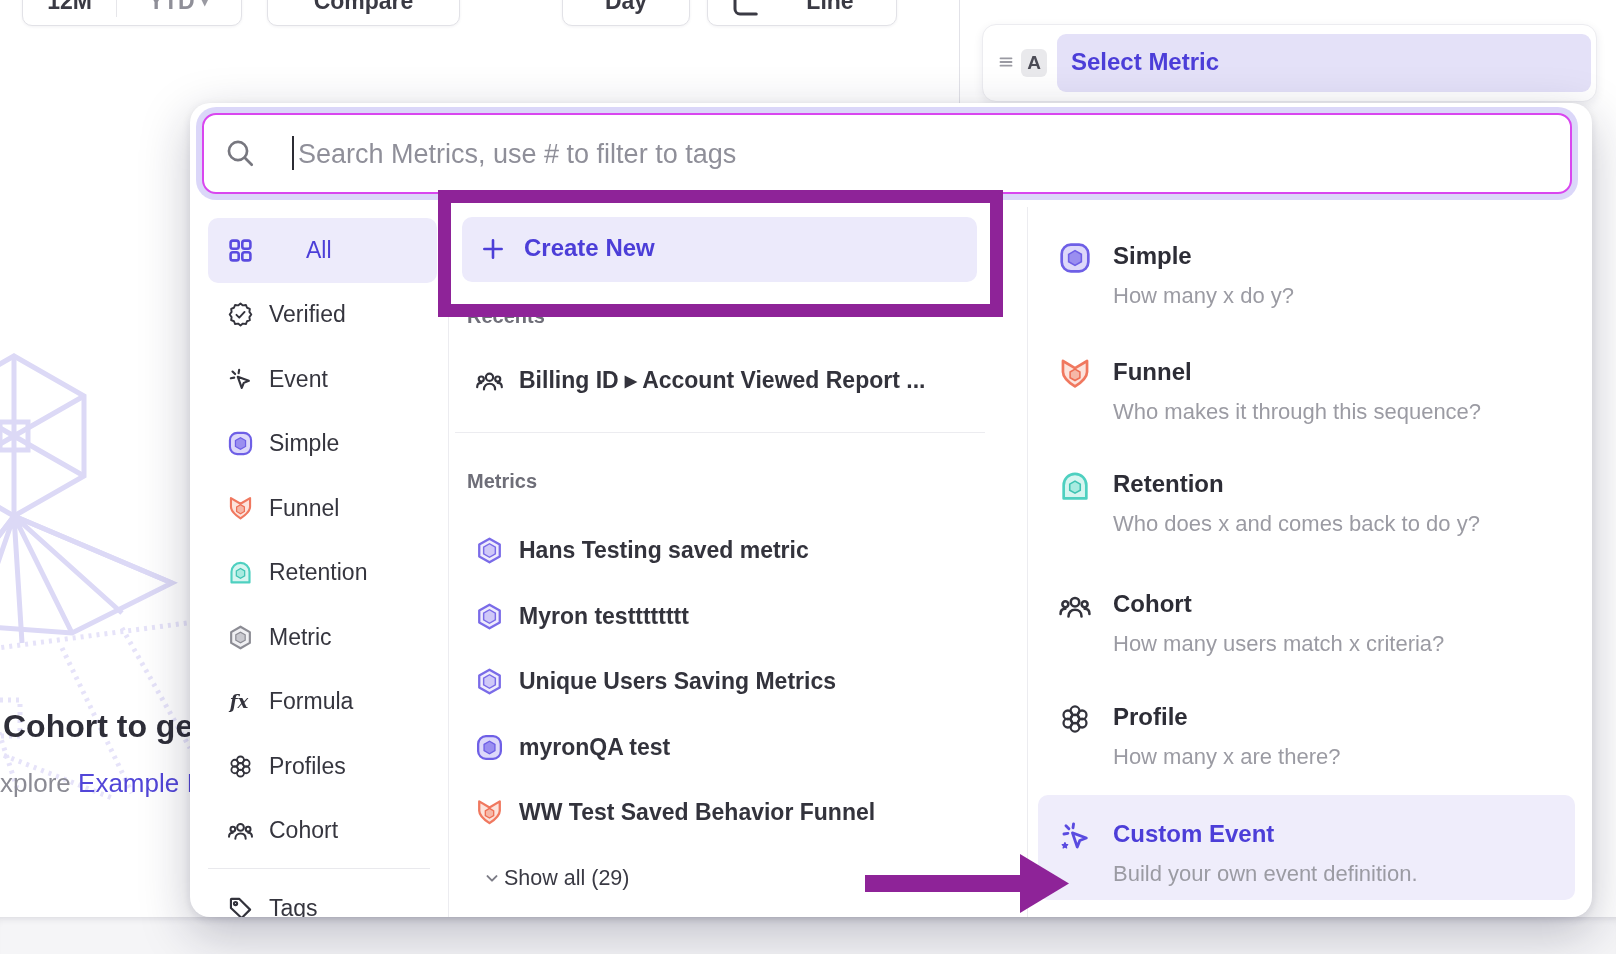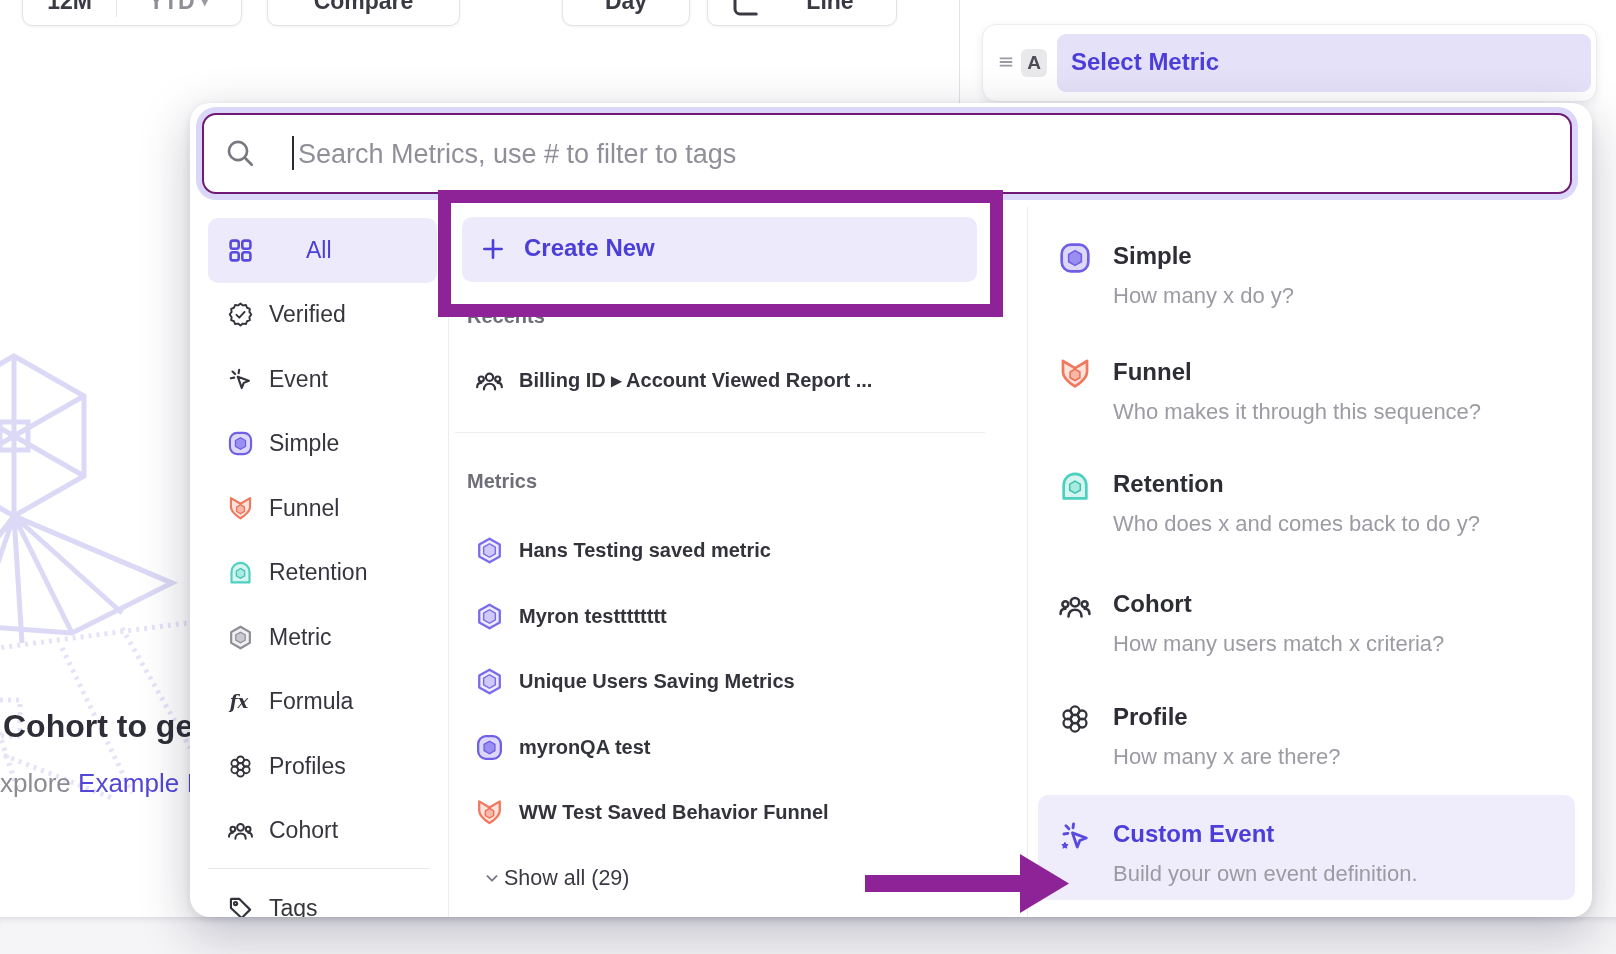--- a/index.html
+++ b/index.html
@@ -32,21 +32,21 @@
   .drag{position:absolute;left:12px;top:26px;width:22px;height:22px;color:#9a9aa2;}
   .abadge{position:absolute;left:38px;top:24px;width:26px;height:28px;background:#e9e9ec;border-radius:6px;
     text-align:center;line-height:28px;font-size:19px;font-weight:700;color:#4c4c56;}
   .smpill{position:absolute;left:74px;top:9px;right:5px;height:58px;background:#e4e1f8;border-radius:9px;}
   .smpill span{position:absolute;left:14px;top:14px;font-size:24px;font-weight:600;color:#4c3ed8;}
 
   
   .modal{position:absolute;left:190px;top:103px;width:1402px;height:814px;background:#fff;border-radius:20px;
     box-shadow:0 16px 50px rgba(25,25,55,.25), 0 2px 8px rgba(25,25,55,.10);z-index:10;overflow:hidden;}
   .col-divider{position:absolute;top:104px;bottom:0;width:1px;background:#ececf0;}
-  .search-wrap{position:absolute;left:12px;top:10px;right:20px;height:77px;border:2px solid #701a75;border-radius:14px;
+  .search-wrap{position:absolute;left:12px;top:10px;right:20px;height:77px;border:2px solid #d946ef;border-radius:14px;
     box-shadow:0 0 0 6px rgba(125,110,232,.28);background:#fff;}
   .search-wrap input{position:absolute;left:92px;top:0;right:10px;height:100%;border:none;outline:none;
     font-family:"Liberation Sans",sans-serif;font-size:27px;color:#33333c;background:transparent;}
   .search-wrap input::placeholder{color:#8f8f99;}
   .search-ic{position:absolute;left:20px;top:22px;width:32px;height:32px;color:#77777f;}
   .caret{position:absolute;left:88px;top:21px;width:2px;height:34px;background:#2c2c34;}
 
   
   .side-list{position:absolute;left:0;top:115px;width:258px;}
   .side-row{height:64.5px;margin:0 11px 0 18px;border-radius:10px;display:flex;align-items:center;padding-left:19px;gap:15px;box-sizing:border-box;}
@@ -57,21 +57,21 @@
   .side-row.sel .tx{color:#4c3ed8;margin-left:37px;}
   .side-sep{height:1px;background:#e9e9ed;margin:5px 18px 7px 18px;}
 
   
   .create-btn{position:absolute;left:272px;top:114px;width:515px;height:65px;background:#eceafb;border-radius:10px;}
   .create-btn .plus{position:absolute;left:18px;top:14px;width:26px;height:26px;color:#4c3ed8;top:19px;}
   .create-btn .tx{position:absolute;left:62px;top:17px;font-size:24px;font-weight:600;color:#4c3ed8;}
   .sec-header{position:absolute;font-size:20px;font-weight:600;color:#6e6e78;}
   .mid-row{display:flex;align-items:center;gap:15px;}
   .mid-row .ic{width:29px;height:29px;flex:0 0 29px;color:#33333c;}
-  .mid-row .tx{font-size:20px;font-weight:600;color:#33333c;white-space:nowrap;}
+  .mid-row .tx{font-size:23px;font-weight:600;color:#33333c;white-space:nowrap;}
   #recents-list{position:absolute;left:285px;top:252px;height:50px;display:flex;align-items:center;}
   .mid-divider{position:absolute;left:265px;top:329px;width:530px;height:1px;background:#ececf0;}
   #metrics-list{position:absolute;left:285px;top:415px;display:flex;flex-direction:column;}
   #metrics-list .mid-row{height:65.5px;}
   .show-all{position:absolute;left:293px;top:755px;height:40px;display:flex;align-items:center;gap:3px;}
   .show-all .ic{width:18px;height:18px;color:#7c7c86;}
   .show-all .tx{font-size:21.5px;font-weight:500;color:#3a3a44;}
 
   
   .type-row{position:absolute;left:848px;right:17px;padding:26px 0 0 20px;box-sizing:border-box;display:flex;align-items:flex-start;}

